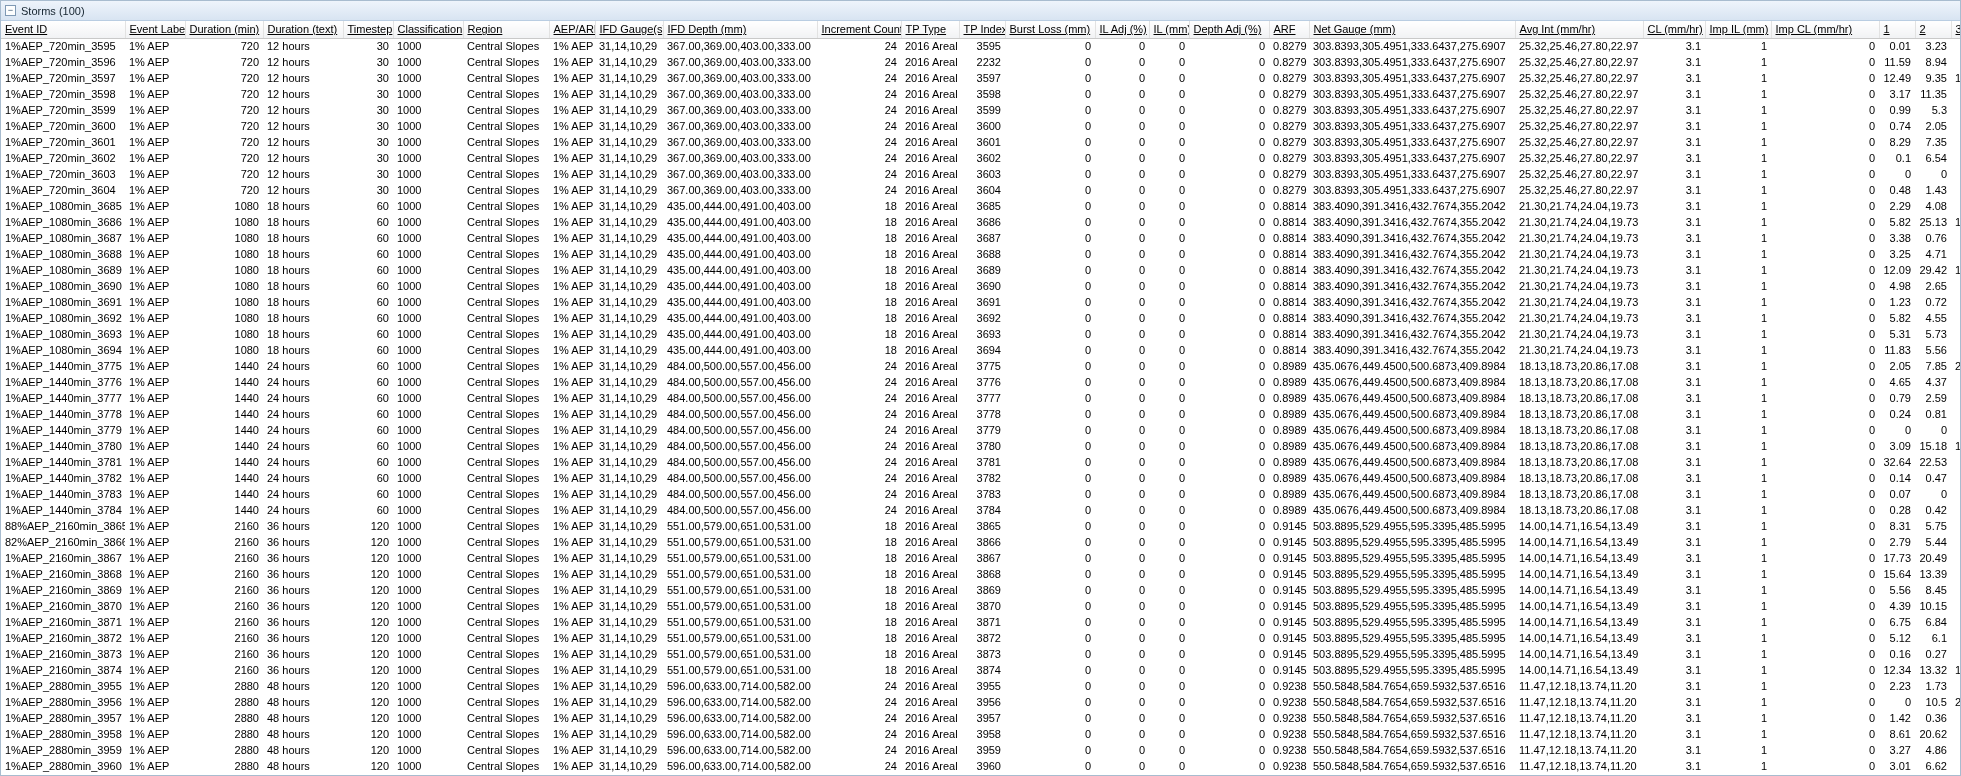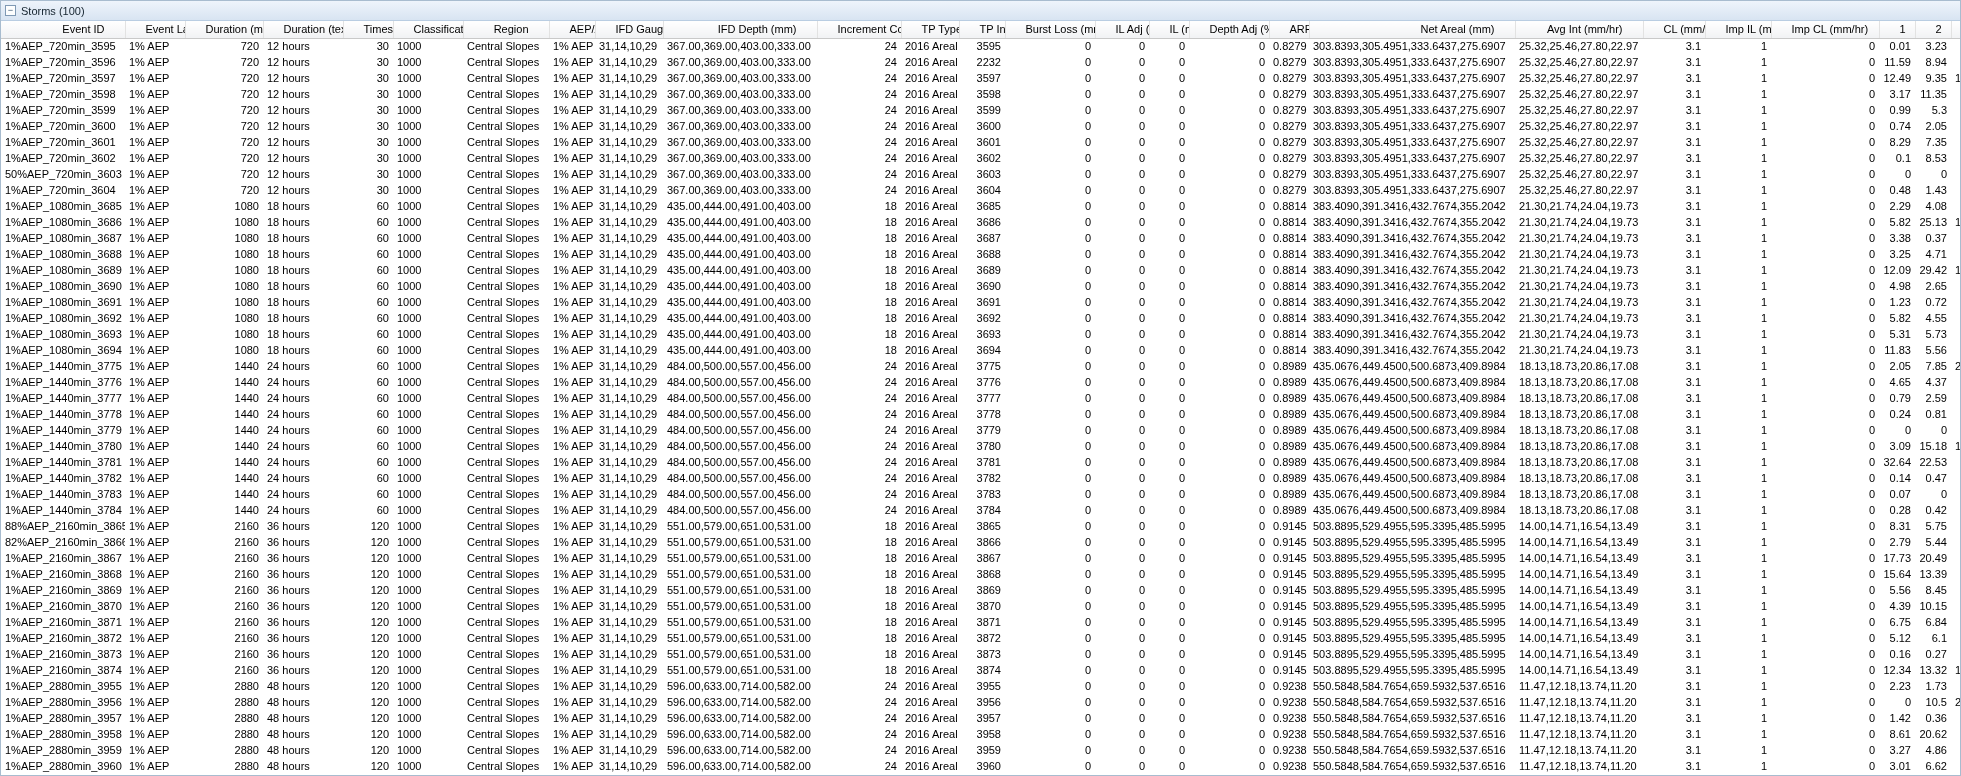--- a/index.html
+++ b/index.html
@@ -15,24 +15,24 @@
     border-bottom:1px solid #b9cde2;
   }
   .collapse-box {
     width:11px; height:11px; background:#fdfefe; border:1px solid #7f99b4;
     display:flex; align-items:center; justify-content:center;
     font-size:9px; line-height:9px; color:#31506e; cursor:pointer; flex:0 0 auto;
   }
   .group-title { color:#15242f; white-space:nowrap; }
   table { border-collapse:collapse; table-layout:fixed; width:1981px; }
   th {
-    height:17px; font-weight:normal; text-align:right; padding:0 20px;
+    height:17px; font-weight:normal; text-align:left; padding:0 4px;
     background:linear-gradient(to bottom,#ffffff,#f1f2f4);
     border-right:1px solid #e2e2e2; border-bottom:1px solid #c9c9c9;
-    white-space:nowrap; overflow:hidden; cursor:pointer;
+    white-space:nowrap; overflow:hidden; cursor:pointer;text-decoration:underline;
   }
   td {
     height:16px; padding:0 4px; white-space:nowrap; overflow:hidden;
     background:#fff; cursor:default;
   }
   td.r, th.r-h { }
   td.r { text-align:right; }
   td.l { text-align:left; }
 </style>
 </head>
@@ -85,21 +85,21 @@
           <th>IFD Gauge(s)</th>
           <th>IFD Depth (mm)</th>
           <th>Increment Count</th>
           <th>TP Type</th>
           <th>TP Index</th>
           <th>Burst Loss (mm)</th>
           <th>IL Adj (%)</th>
           <th>IL (mm)</th>
           <th>Depth Adj (%)</th>
           <th>ARF</th>
-          <th>Net Areal (mm)</th>
+          <th>Net Gauge (mm)</th>
           <th>Avg Int (mm/hr)</th>
           <th>CL (mm/hr)</th>
           <th>Imp IL (mm)</th>
           <th>Imp CL (mm/hr)</th>
           <th>1</th>
           <th>2</th>
           <th>3</th>
         </tr>
       </thead>
     <tbody id="body-rows">
@@ -317,25 +317,25 @@
           <td class="r">0</td>
           <td class="r">0</td>
           <td class="r">0</td>
           <td class="r">0.8279</td>
           <td class="l">303.8393,305.4951,333.6437,275.6907</td>
           <td class="l">25.32,25.46,27.80,22.97</td>
           <td class="r">3.1</td>
           <td class="r">1</td>
           <td class="r">0</td>
           <td class="r">0.1</td>
-          <td class="r">8.53</td>
-          <td class="l"></td>
-        </tr>
-        <tr>
-          <td class="l">50%AEP_720min_3603</td>
+          <td class="r">6.54</td>
+          <td class="l"></td>
+        </tr>
+        <tr>
+          <td class="l">1%AEP_720min_3603</td>
           <td class="l">1% AEP</td>
           <td class="r">720</td>
           <td class="l">12 hours</td>
           <td class="r">30</td>
           <td class="l">1000</td>
           <td class="l">Central Slopes</td>
           <td class="l">1% AEP</td>
           <td class="l">31,14,10,29</td>
           <td class="l">367.00,369.00,403.00,333.00</td>
           <td class="r">24</td>
@@ -457,21 +457,21 @@
           <td class="r">0</td>
           <td class="r">0</td>
           <td class="r">0</td>
           <td class="r">0.8814</td>
           <td class="l">383.4090,391.3416,432.7674,355.2042</td>
           <td class="l">21.30,21.74,24.04,19.73</td>
           <td class="r">3.1</td>
           <td class="r">1</td>
           <td class="r">0</td>
           <td class="r">3.38</td>
-          <td class="r">0.37</td>
+          <td class="r">0.76</td>
           <td class="l"></td>
         </tr>
         <tr>
           <td class="l">1%AEP_1080min_3688</td>
           <td class="l">1% AEP</td>
           <td class="r">1080</td>
           <td class="l">18 hours</td>
           <td class="r">60</td>
           <td class="l">1000</td>
           <td class="l">Central Slopes</td>

